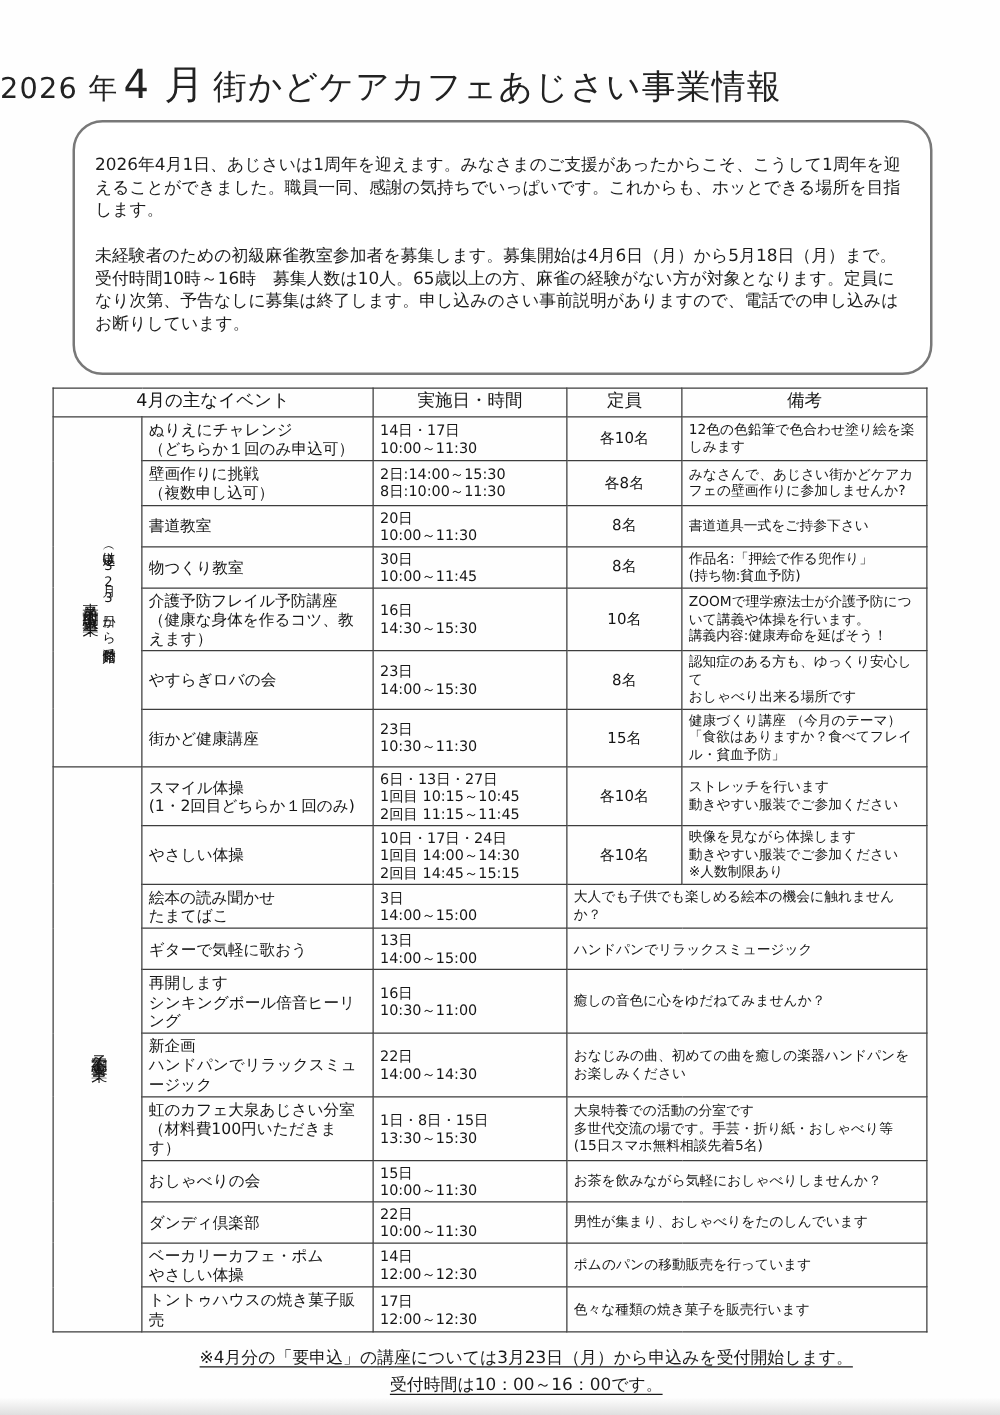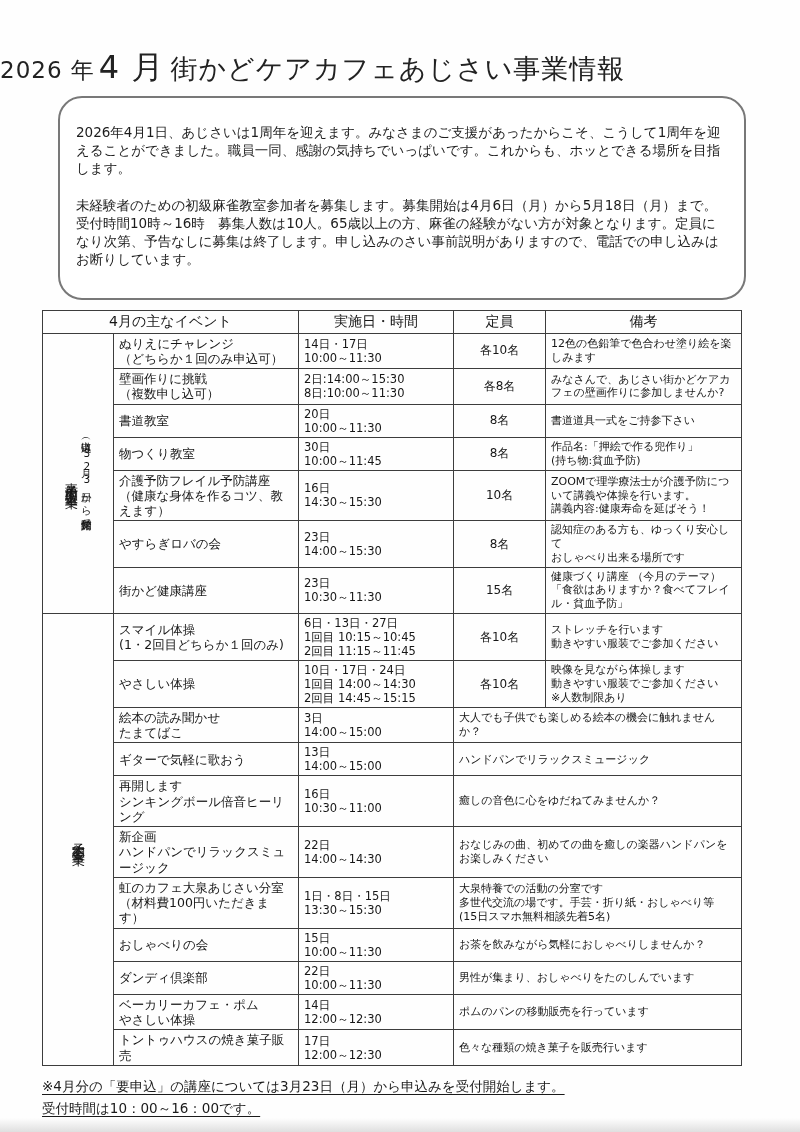--- a/index.html
+++ b/index.html
@@ -45,21 +45,21 @@
   td.notes { font-size:11px; line-height:1.25; }
   td.side-cell { padding:2px; }
   .vwrap { display:flex; flex-direction:row; justify-content:center; align-items:center; height:100%; }
   .vtext { writing-mode:vertical-rl; text-orientation:upright; letter-spacing:2px; }
   .vmain { font-size:13px; margin-top:14px; }
   .vsub  { font-size:10.5px; letter-spacing:0.5px; margin-left:1px; }
   .vcenter { font-size:13px; }
 
   
   .footer { margin:10px 0 0 42px; font-size:13.5px; line-height:1.62; color:#1a1a1a; }
-  .footer .fline { white-space:nowrap; }
+  .footer .fline { white-space:nowrap;text-align:center; }
   .footer .u { text-decoration:underline; text-underline-offset:3px; text-decoration-thickness:1px; }
 
   
   .scan-bottom {
     position:absolute; left:0; bottom:0; width:800px; height:14px;
     background:linear-gradient(to bottom, rgba(255,255,255,0), rgba(185,185,185,0.45));
     pointer-events:none;
   }
 </style>
 </head>

